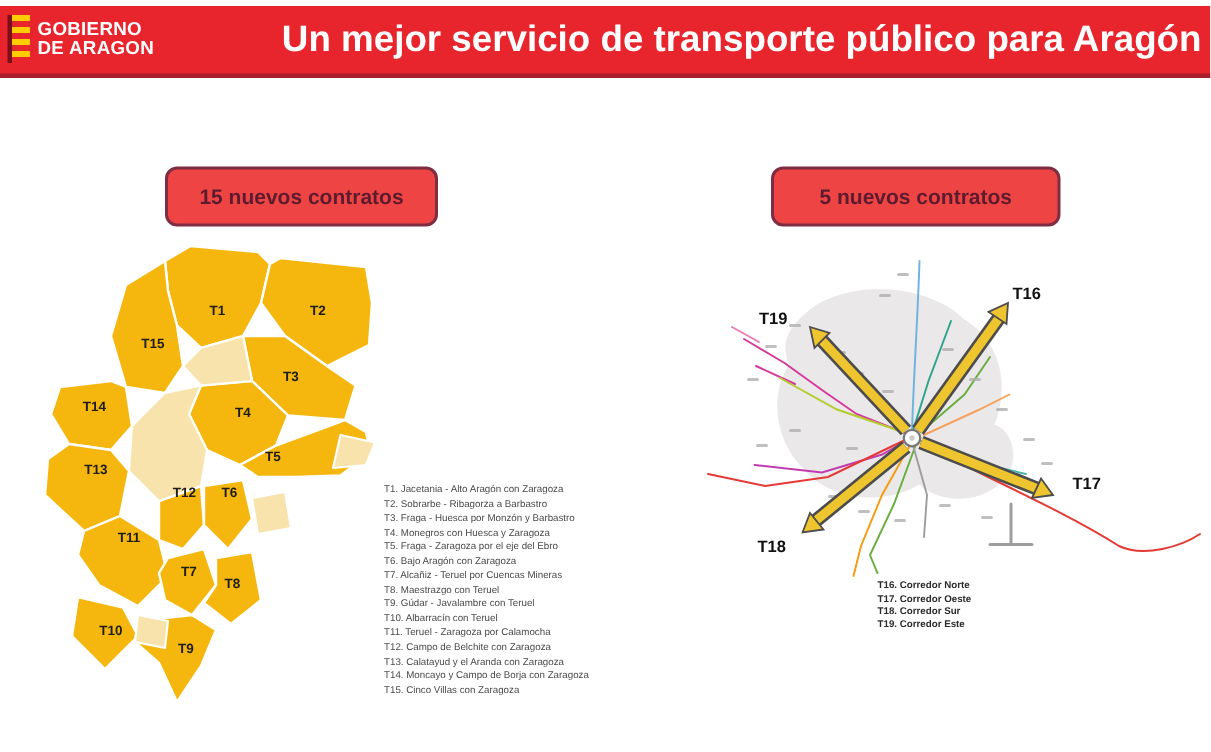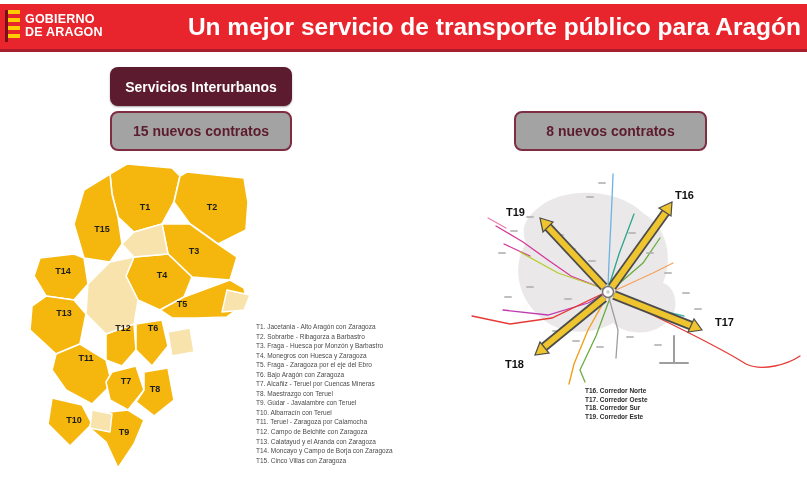--- a/index.html
+++ b/index.html
@@ -15,21 +15,21 @@
   .logo-text { margin-left:5px; color:#fff; font-weight:bold; font-size:12.5px; line-height:13px; letter-spacing:0.2px; }
   .banner-title { position:absolute; left:155px; right:6px; top:50%; transform:translateY(-50%);
                   text-align:right; color:#ffffff; font-weight:bold; font-size:24.5px; }
 
   
   .badge { position:absolute; height:39px; background:#5C1B2E; border-radius:8px;
            color:#fff; font-weight:bold; font-size:14px; display:flex; align-items:center; justify-content:center;
            box-shadow:0 1px 2px rgba(0,0,0,0.35); }
   .badge-left { left:110px; top:67px; width:182px; }
   .badge-right { left:514px; top:67px; width:193px; }
-  .contracts { position:absolute; height:40px; background:#a3a3a3; border:2px solid #7E2D42; border-radius:8px;
+  .contracts { position:absolute; height:40px; background:#ef4444; border:2px solid #7E2D42; border-radius:8px;
                color:#5C1B2E; font-weight:bold; font-size:14px; display:flex; align-items:center; justify-content:center; }
   .contracts-left { left:110px; top:111px; width:182px; }
   .contracts-right { left:514px; top:111px; width:193px; }
 
   
   .map-svg { position:absolute; left:22px; top:162px; }
   .metro-svg { position:absolute; left:468px; top:168px; }
 
   .routes-list { position:absolute; left:256px; top:322px; width:185px;
                  font-size:6.5px; line-height:9.55px; color:#4a4a4a; }
@@ -48,21 +48,20 @@
     <div class="logo">
       <div class="flag"></div>
       <div class="logo-text">
         <div>GOBIERNO</div>
         <div>DE ARAGON</div>
       </div>
     </div>
     <div class="banner-title">Un mejor servicio de transporte público para Aragón</div>
   </div>
 
-  <div class="badge badge-left">Servicios Interurbanos</div>
   <div class="contracts contracts-left">15 nuevos contratos</div>
 
   <svg class="map-svg" width="230" height="312" viewBox="0 0 230 312">
     <g stroke="#ffffff" stroke-width="1.6" stroke-linejoin="round" fill="#F5B70D">
       <polygon points="88,12 105,2 150,6 158,14 152,40 140,62 112,70 96,55 90,32"></polygon>
       <polygon points="158,14 165,10 222,16 226,40 224,68 196,82 168,62 152,40"></polygon>
       <polygon points="62,28 88,12 90,32 96,55 100,82 88,100 62,96 52,62"></polygon>
       <polygon points="140,62 168,62 196,82 215,95 208,118 170,115 146,92"></polygon>
       <polygon points="18,96 52,92 62,96 66,122 52,138 24,134 12,114"></polygon>
       <polygon points="112,95 146,92 170,115 162,135 138,148 116,138 104,114"></polygon>
@@ -128,21 +127,21 @@
 
       <div>T12. Campo de Belchite con Zaragoza</div>
 
       <div>T13. Calatayud y el Aranda con Zaragoza</div>
 
       <div>T14. Moncayo y Campo de Borja con Zaragoza</div>
 
       <div>T15. Cinco Villas con Zaragoza</div>
     </div>
 
-  <div class="contracts contracts-right">8 nuevos contratos</div>
+  <div class="contracts contracts-right">5 nuevos contratos</div>
 
   <svg class="metro-svg" width="339" height="232" viewBox="0 0 339 232">
 
     <path d="M 70,40 C 95,18 150,20 175,45 C 200,60 205,90 195,115 C 210,120 212,145 198,155 C 180,170 155,165 145,155 C 120,170 85,165 68,145 C 48,125 45,95 58,75 C 52,60 58,50 70,40 Z" fill="#E6E4E5" opacity="0.85"></path>
 
     <g fill="none" stroke-width="1.3" stroke-linecap="round">
       <path stroke="#6FB3E0" d="M145,6 C144,40 141,85 140,120"></path>
       <path stroke="#2FA48C" d="M166,46 L151,86 L141,118"></path>
       <path stroke="#D5399B" d="M28,58 L55,74 L80,92 L103,108 L136,121"></path>
       <path stroke="#D5399B" d="M36,76 L62,88"></path>

